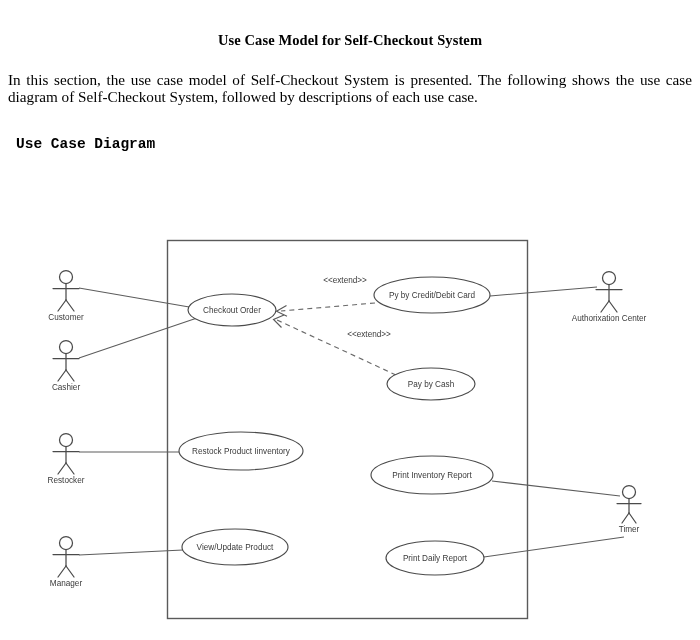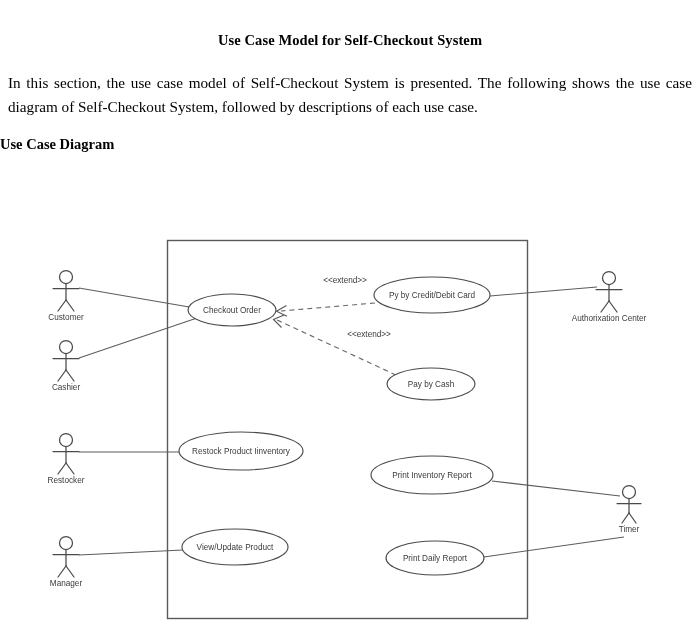--- a/index.html
+++ b/index.html
@@ -32,29 +32,29 @@
     font-size: 14.5px;
     letter-spacing: 0.1px;
   }
   .doc-para {
     position: absolute;
     left: 8px;
     top: 71px;
     width: 684px;
     font-family: "Liberation Serif", "DejaVu Serif", serif;
     font-size: 15.2px;
-    line-height: 24px;
+    line-height: 17px;
     text-align: justify;
     text-align-last: left;
   }
   .doc-subtitle {
     position: absolute;
-    left: 0;
+    left: 16px;
     top: 136px;
-    font-family: Liberation Serif, serif;
+    font-family: Liberation Mono, monospace;
     font-weight: bold;
     font-size: 14.5px;
   }
   #diagram-wrap {
     position: absolute;
     left: 0;
     top: 0;
     width: 616px;
     height: 640px;
   }

